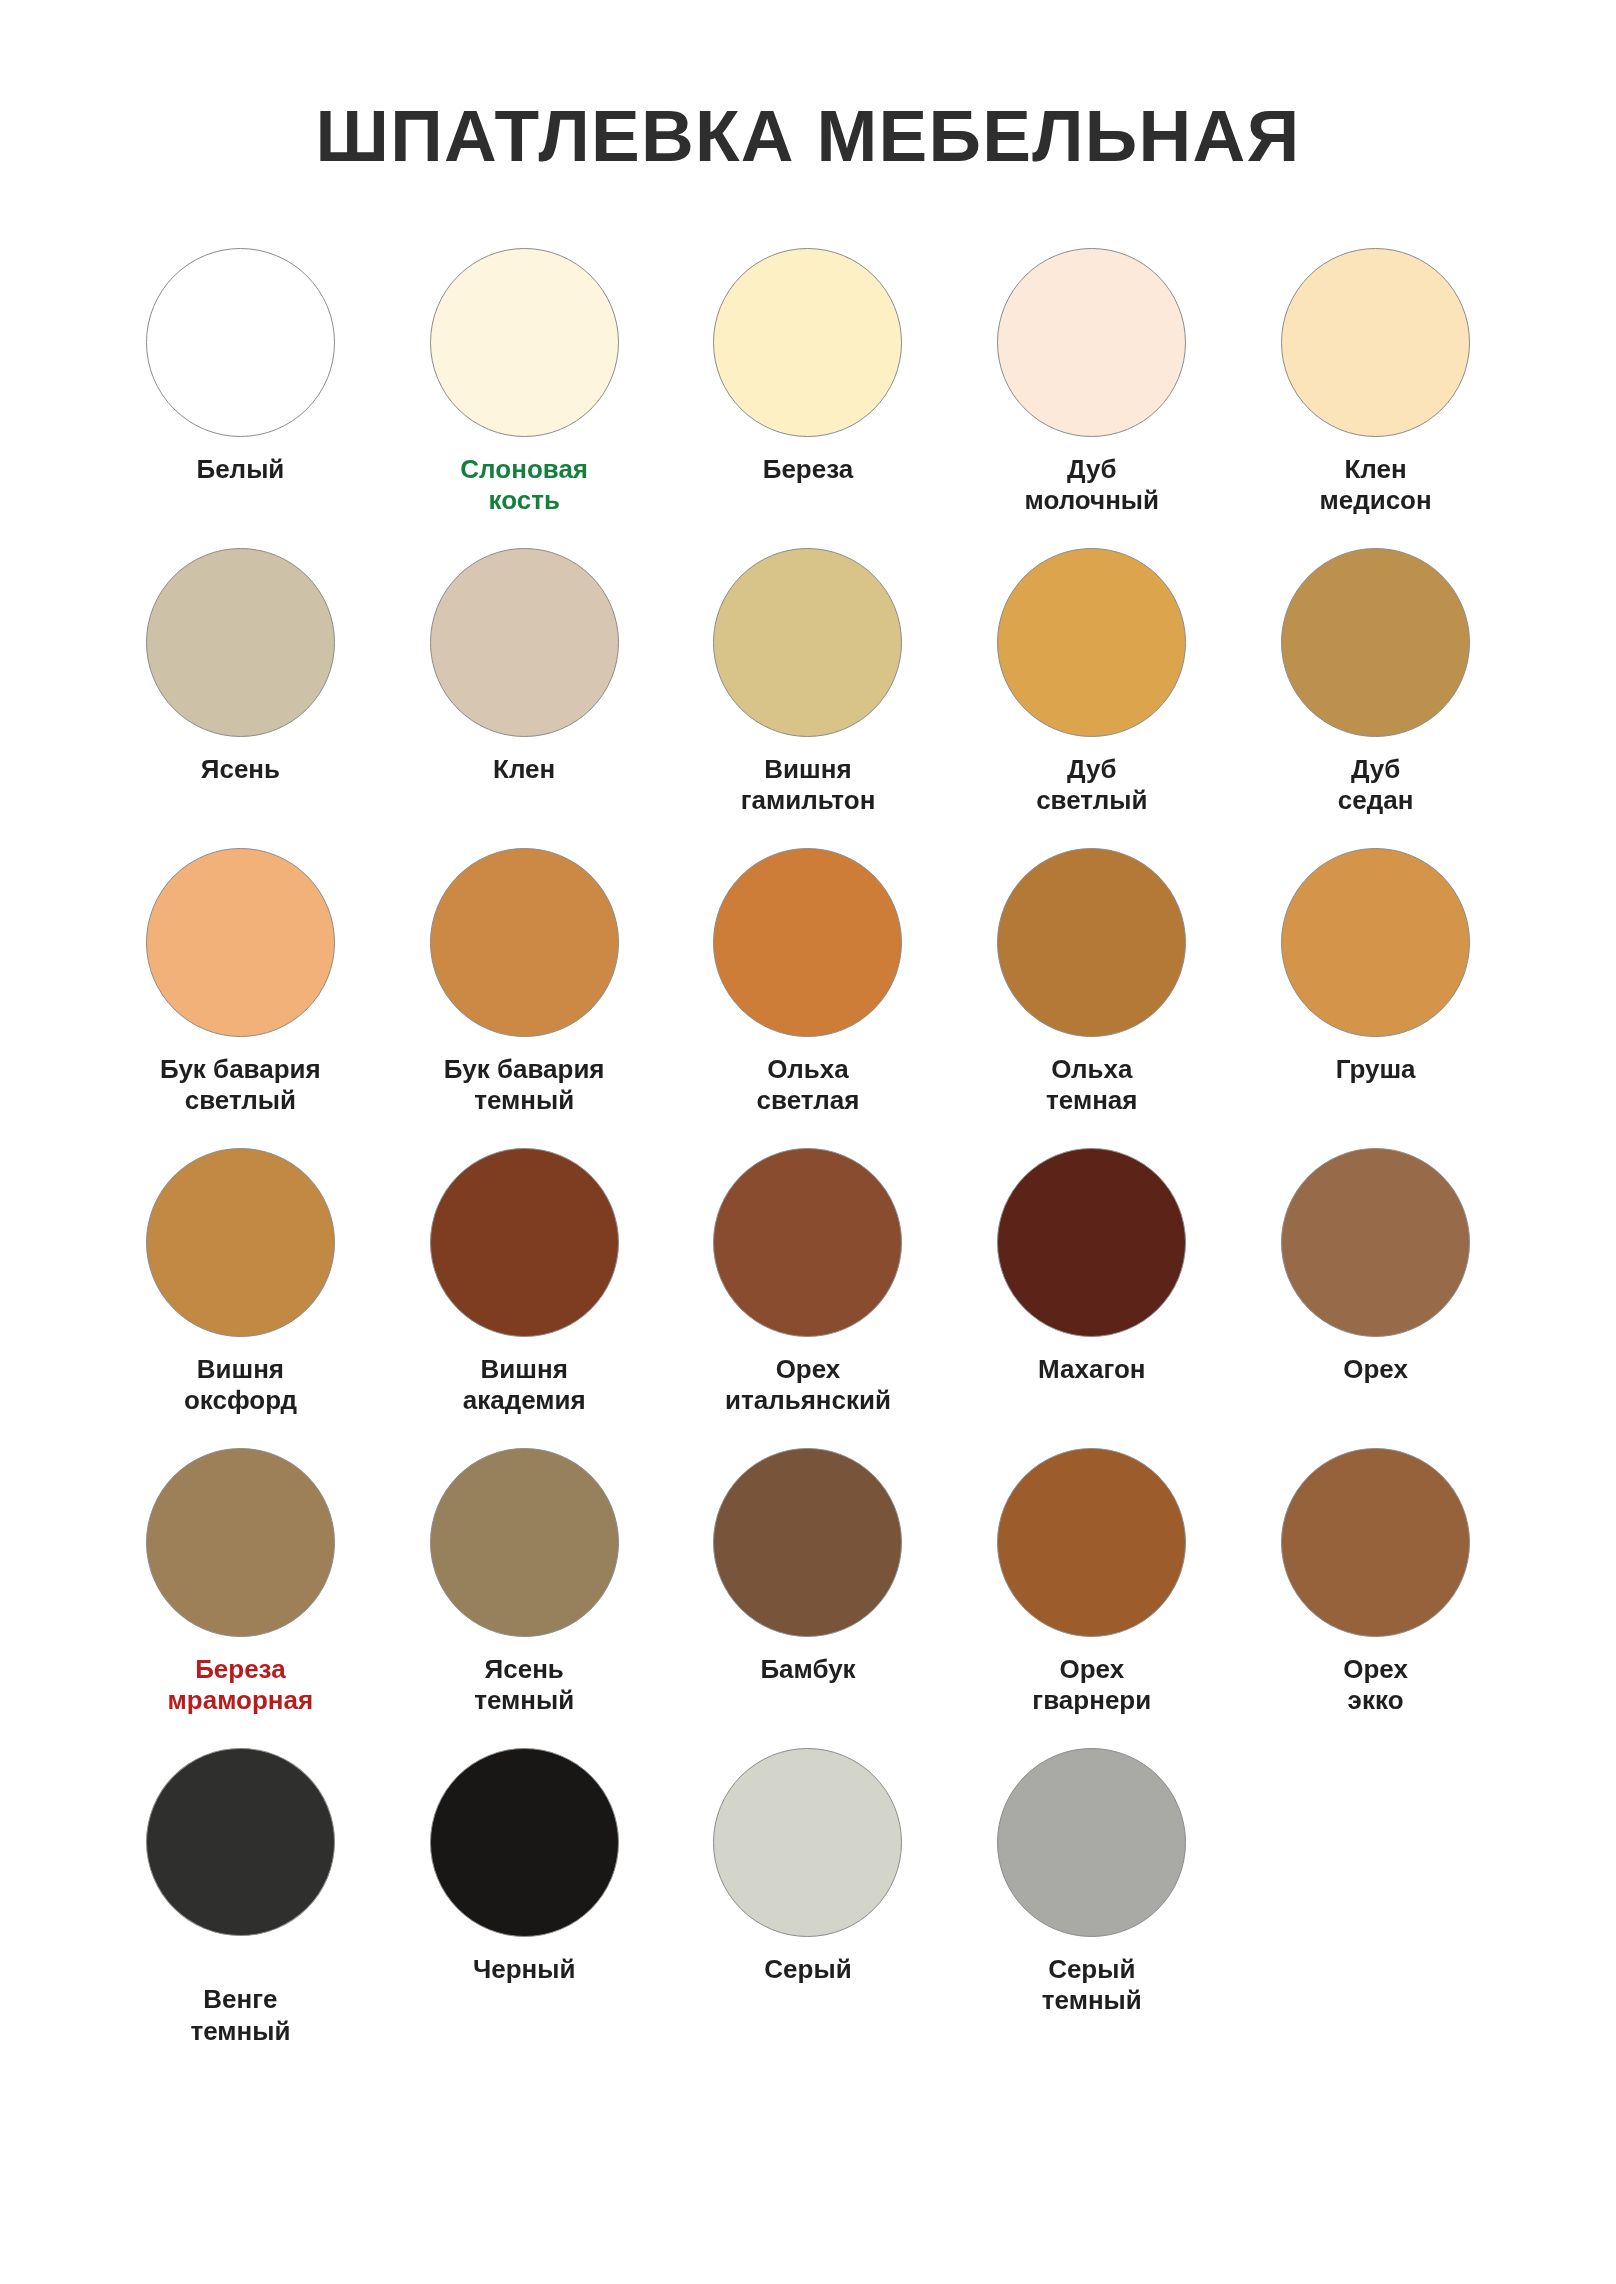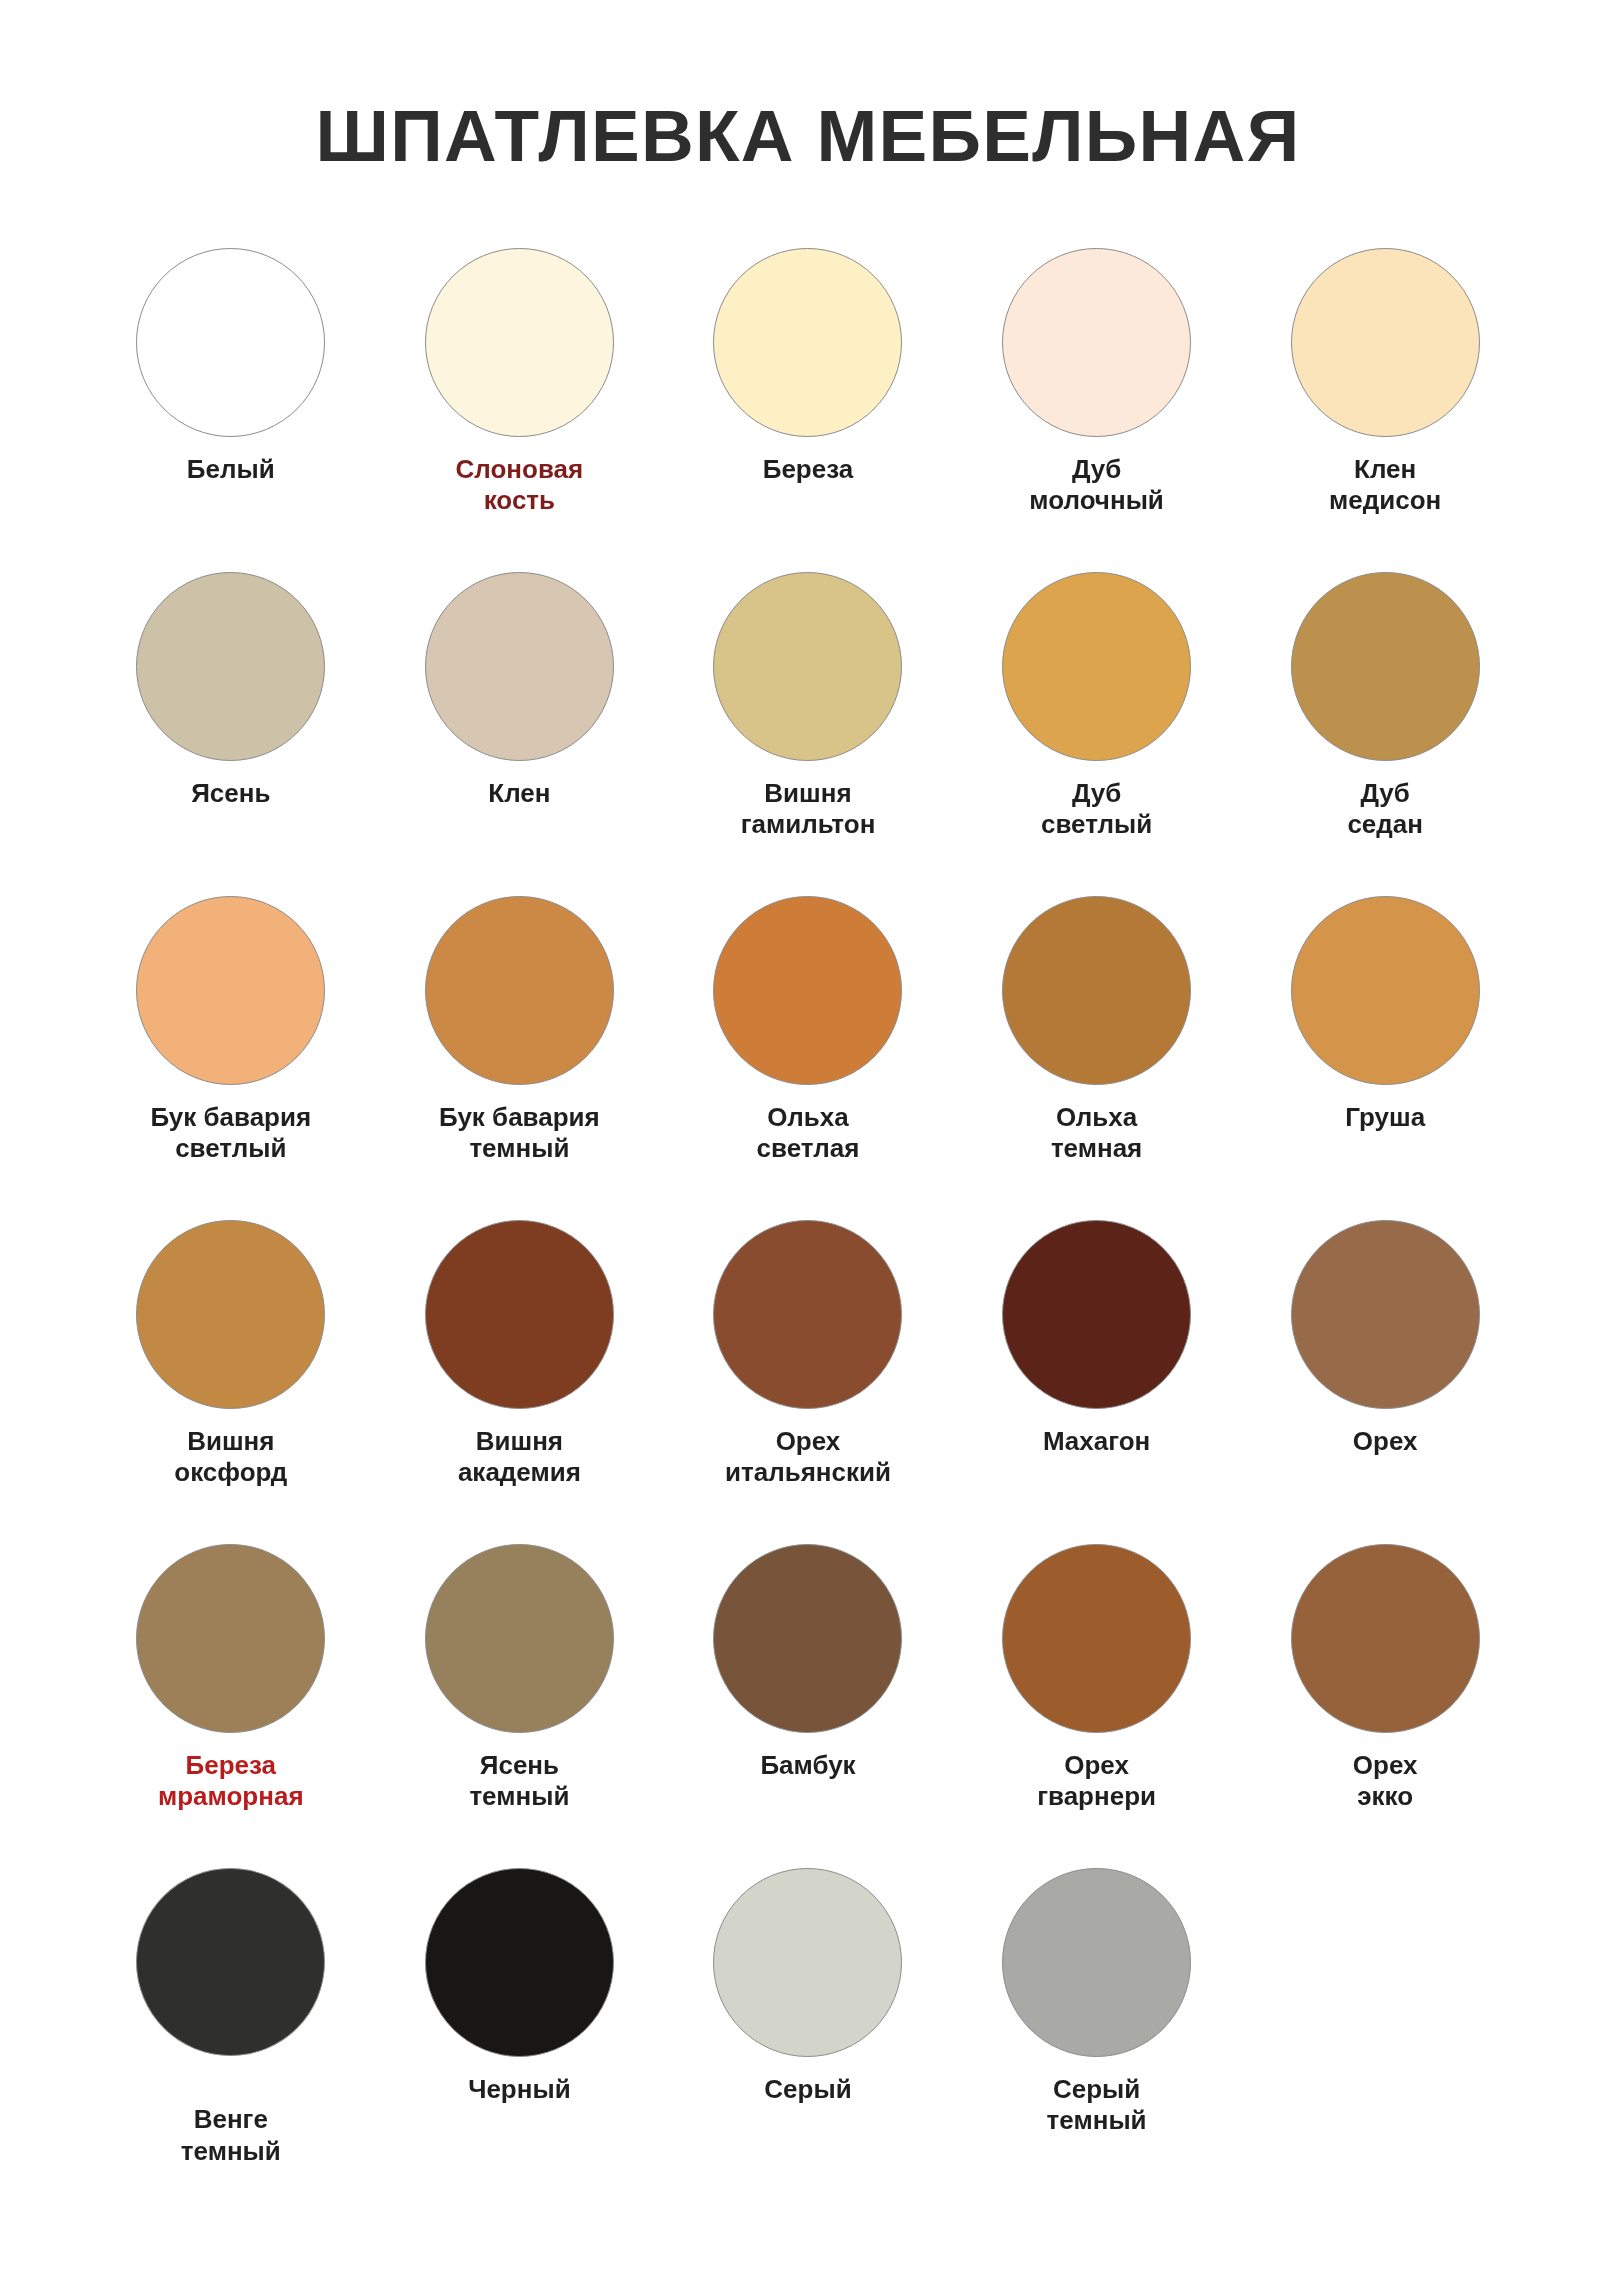--- a/index.html
+++ b/index.html
@@ -37,21 +37,20 @@
     font-family: "Liberation Sans", "DejaVu Sans", sans-serif;
   }
   .swatch-grid {
     margin-top: 73px;
     width: 1419px;
     display: grid;
     grid-template-columns: repeat(5, 1fr);
     grid-auto-rows: 300px;
     column-gap: 0px;
     row-gap: 0px;
-    gap: 24px;
   }
   .swatch-cell {
     display: flex;
     flex-direction: column;
     align-items: center;
     justify-content: flex-start;
   }
   .swatch-dot {
     width: 189px;
     height: 189px;
@@ -78,21 +77,21 @@
 
   <h1 class="page-title" style="color: rgb(46, 46, 46);">ШПАТЛЕВКА МЕБЕЛЬНАЯ</h1>
 
   <div class="swatch-grid">
       <div class="swatch-cell">
         <div class="swatch-dot" style="background: rgb(255, 255, 255); border-color: rgb(140, 140, 140);"></div>
         <div class="swatch-label" style="color: rgb(31, 31, 31);">Белый</div>
       </div>
       <div class="swatch-cell">
         <div class="swatch-dot" style="background: rgb(253, 245, 222); border-color: rgb(140, 140, 140);"></div>
-        <div class="swatch-label" style="color: #7f1d1d;">Слоновая
+        <div class="swatch-label" style="color: #15803d;">Слоновая
 кость</div>
       </div>
       <div class="swatch-cell">
         <div class="swatch-dot" style="background: rgb(253, 240, 196); border-color: rgb(140, 140, 140);"></div>
         <div class="swatch-label" style="color: rgb(31, 31, 31);">Береза</div>
       </div>
       <div class="swatch-cell">
         <div class="swatch-dot" style="background: rgb(252, 233, 218); border-color: rgb(140, 140, 140);"></div>
         <div class="swatch-label" style="color: rgb(31, 31, 31);">Дуб
 молочный</div>

